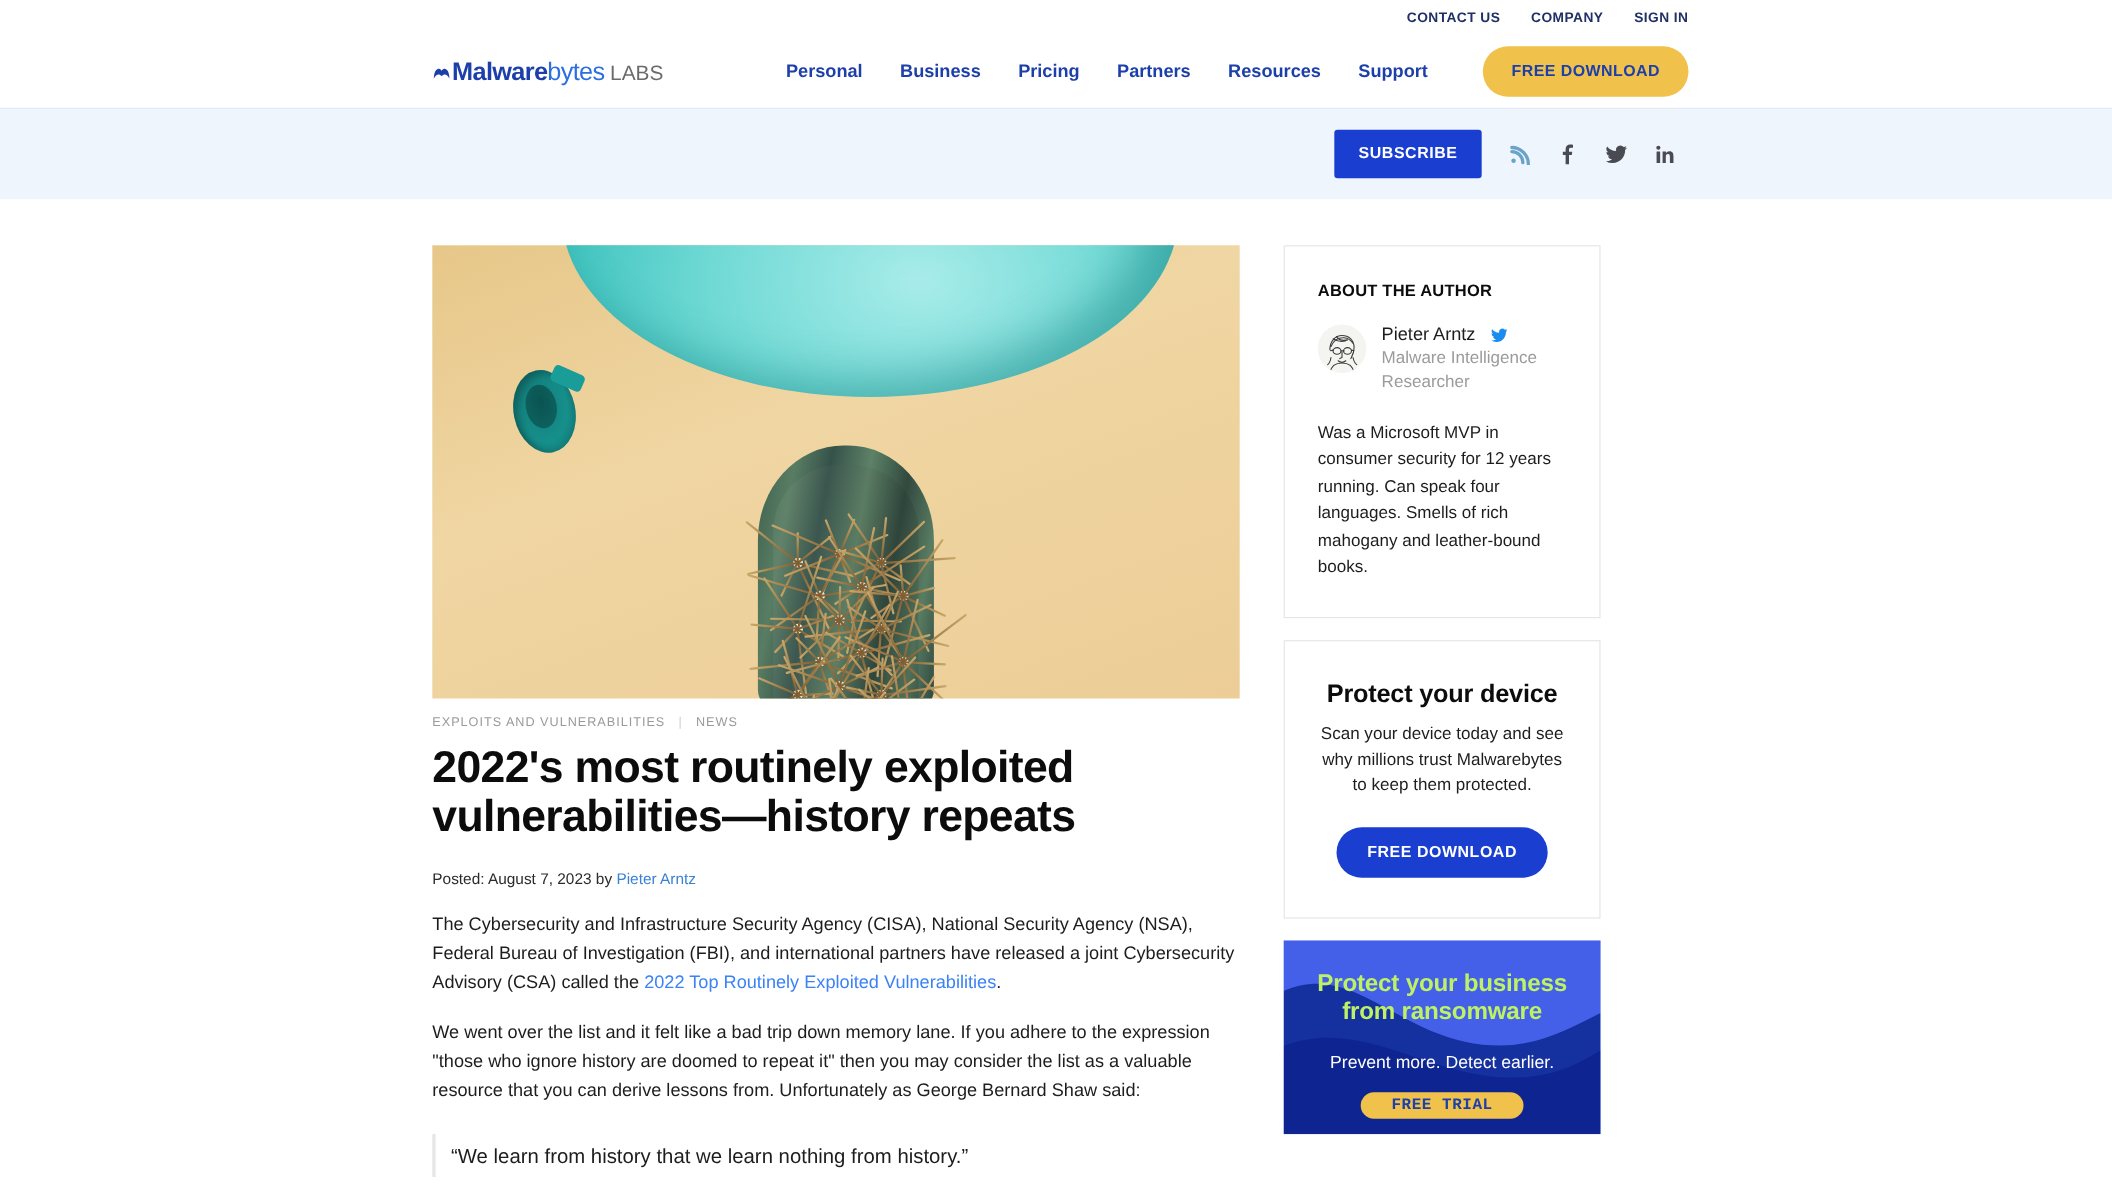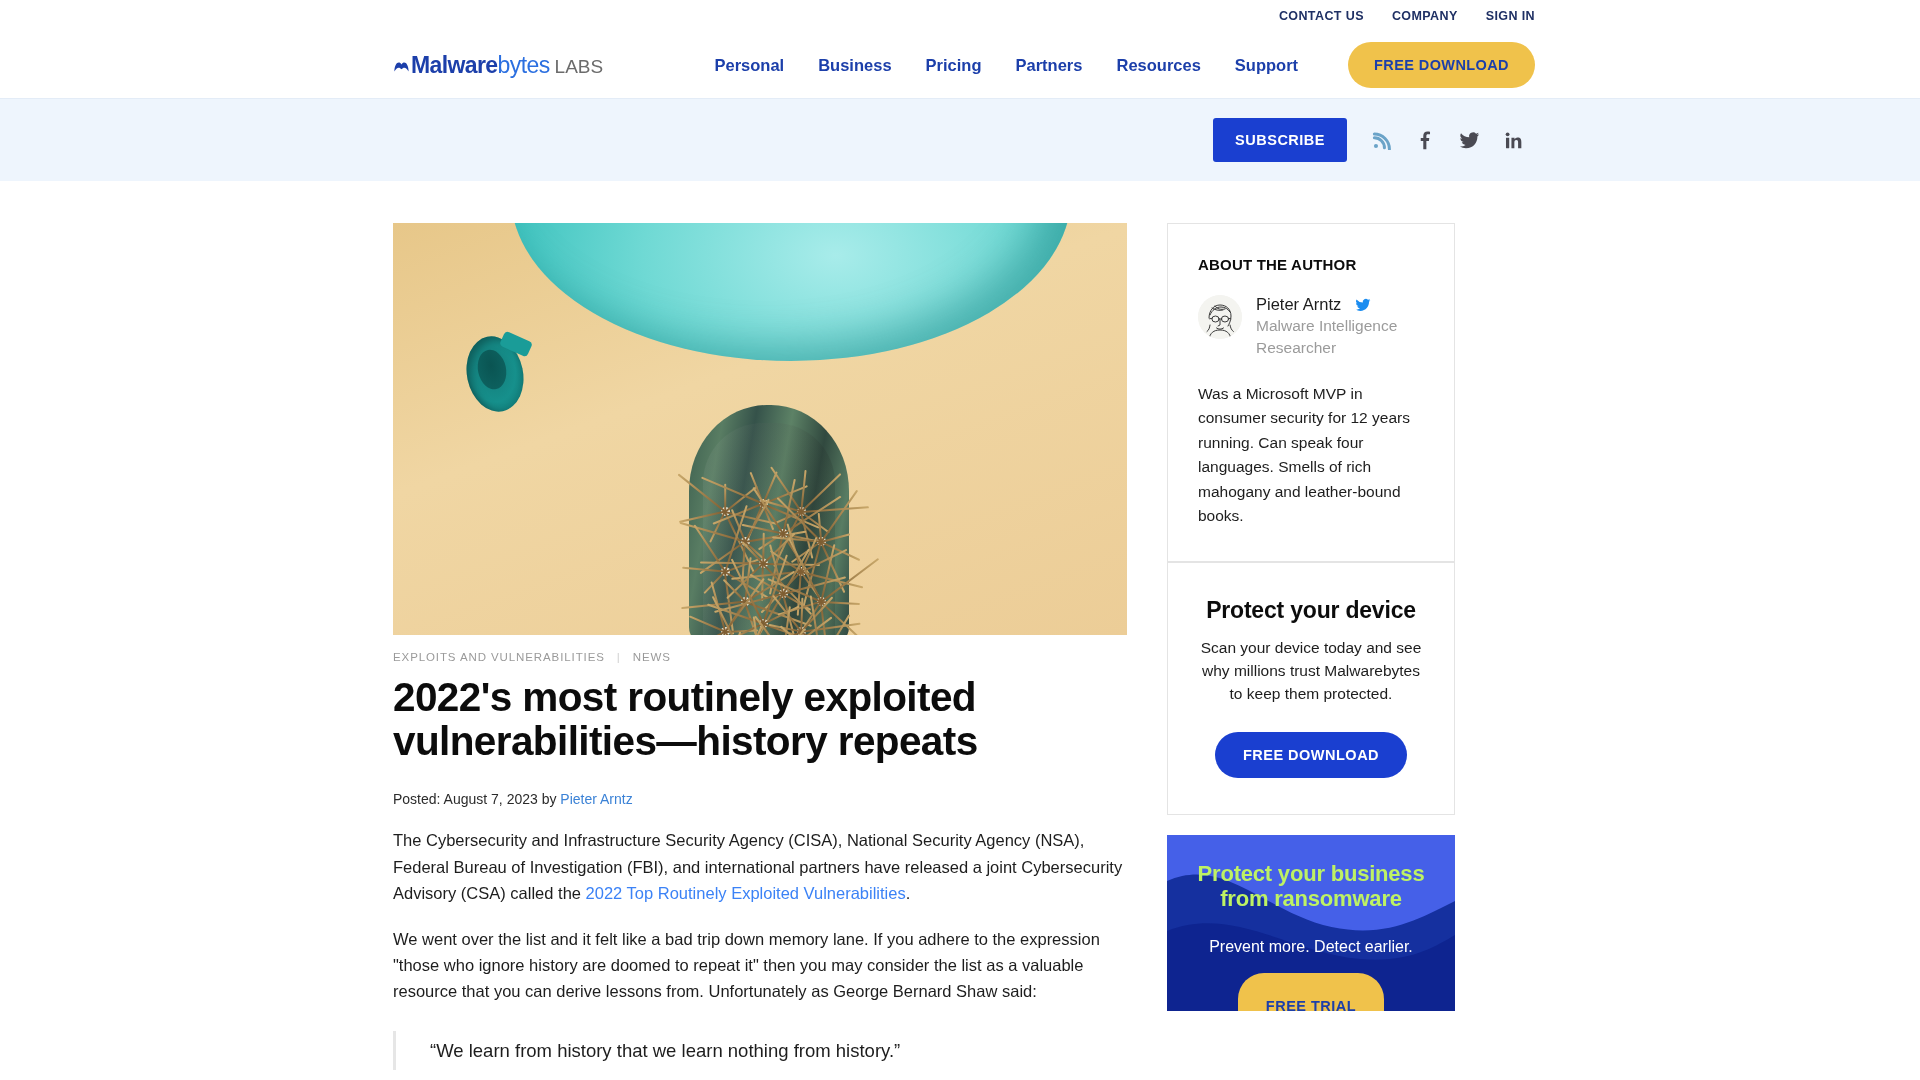--- a/index.html
+++ b/index.html
@@ -261,36 +261,36 @@
   .body-p {
     margin-top: 20px;
     font-size: 16.5px;
     line-height: 1.59;
     color: #1d1d1d;
   }
   .body-p a { color: #3b82f6; text-decoration: none; cursor: pointer; }
 
   .pullquote {
     margin-top: 26px;
-    padding: 6px 0 6px 34px;
+    padding: 6px 0 6px 14px;
     border-left: 3px solid #e6e6e6;
     font-size: 18.5px;
     line-height: 1.5;
     color: #1d1d1d;
   }
 
   
   .sidebar { width: 288px; flex: none; }
 
   .card {
     border: 1px solid #e4e4e4;
     background: #fff;
     padding: 32px 30px;
   }
-  .card + .card { }
+  .card + .card { margin-top: 20px; }
 
   .card-kicker {
     font-size: 15px;
     font-weight: 700;
     letter-spacing: 0.2px;
     color: #0c0c0c;
   }
   .author-row {
     margin-top: 22px;
     display: flex;
@@ -339,23 +339,23 @@
   .biz-sub { margin-top: 26px; font-size: 16px; color: #ffffff; }
   .btn-trial {
     margin-top: 17px;
     background: #f0c24b;
     color: #1c3faa;
     font-size: 14.5px;
     font-weight: 700;
     letter-spacing: 0.5px;
     border: none;
     border-radius: 26px;
-    padding: 25px 28px;
-    cursor: pointer;
-    font-family: Liberation Sans, sans-serif;
+    padding: 4px 28px;
+    cursor: pointer;
+    font-family: Liberation Mono, monospace;
   }
 </style>
 </head>
 <body>
 
 <div class="utility-bar">
   <a class="utility-link">CONTACT US</a>
   <a class="utility-link">COMPANY</a>
   <a class="utility-link">SIGN IN</a>
 </div>

